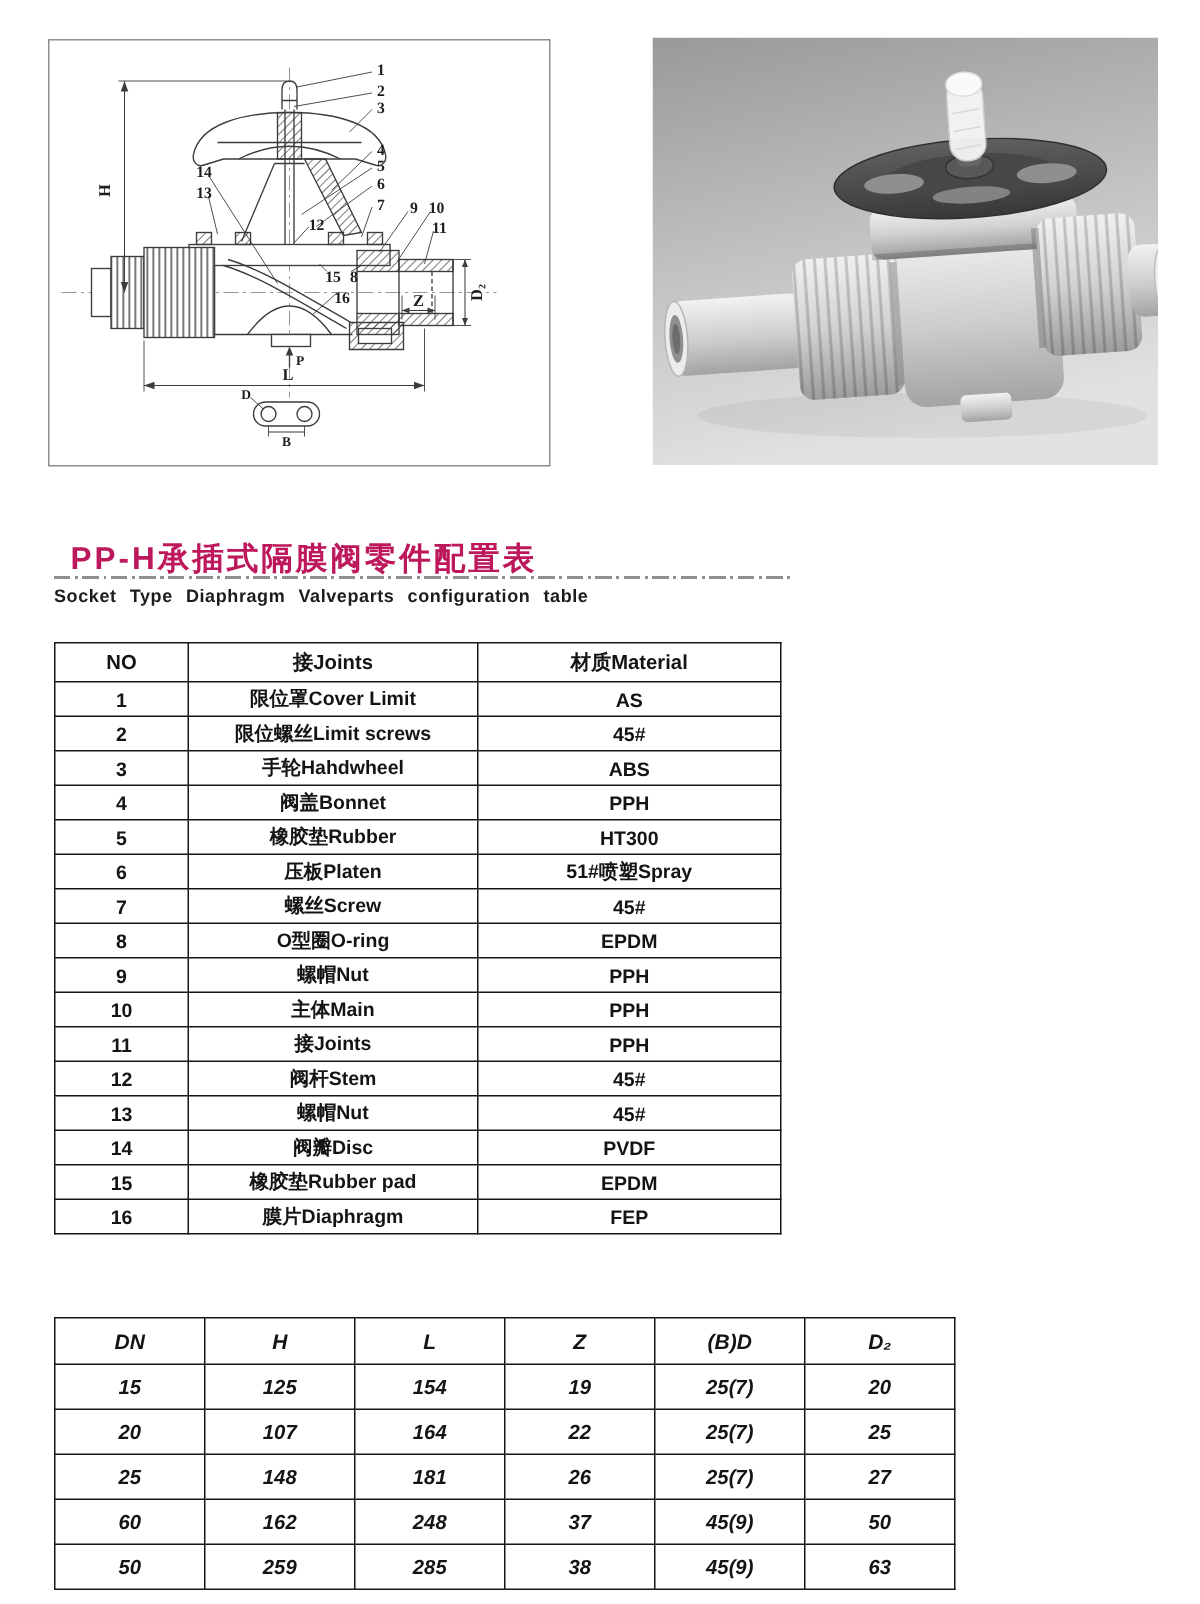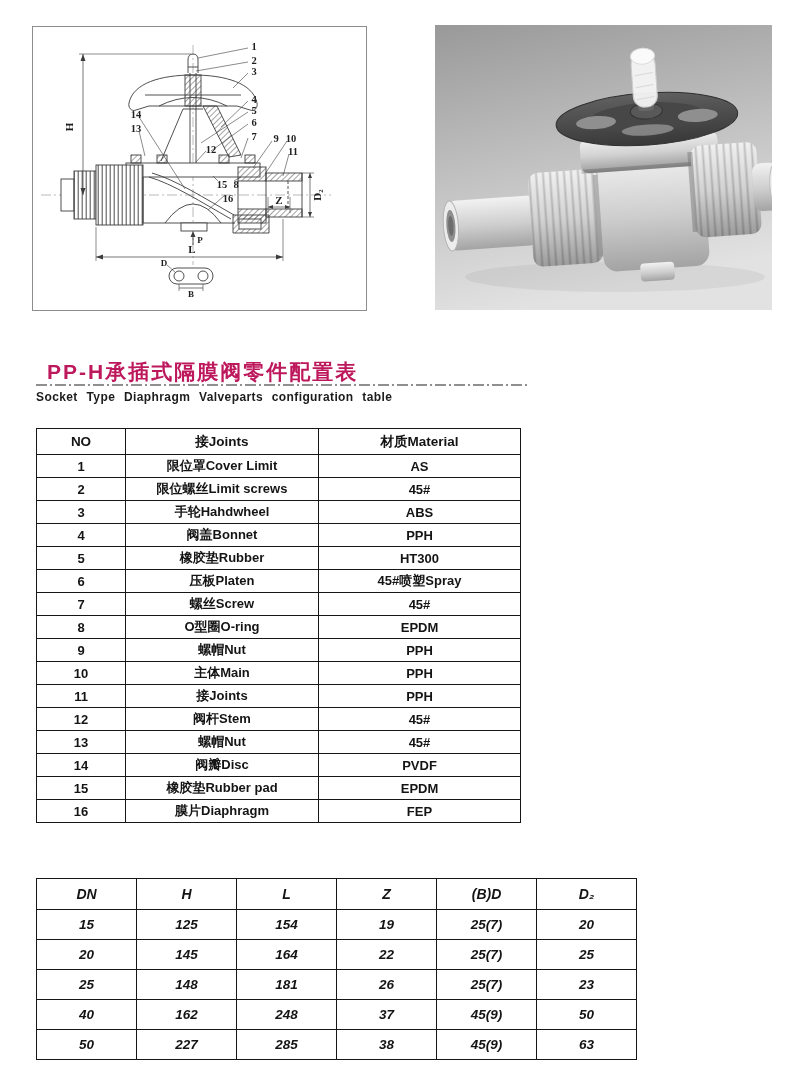--- a/index.html
+++ b/index.html
@@ -318,21 +318,21 @@
           <td>PPH</td>
         </tr>
         <tr>
           <td>5</td>
           <td>橡胶垫Rubber</td>
           <td>HT300</td>
         </tr>
         <tr>
           <td>6</td>
           <td>压板Platen</td>
-          <td>45#喷塑Spray</td>
+          <td>51#喷塑Spray</td>
         </tr>
         <tr>
           <td>7</td>
           <td>螺丝Screw</td>
           <td>45#</td>
         </tr>
         <tr>
           <td>8</td>
           <td>O型圈O-ring</td>
           <td>EPDM</td>
@@ -403,45 +403,45 @@
         <tr>
           <td>15</td>
           <td>125</td>
           <td>154</td>
           <td>19</td>
           <td>25(7)</td>
           <td>20</td>
         </tr>
         <tr>
           <td>20</td>
-          <td>145</td>
+          <td>107</td>
           <td>164</td>
           <td>22</td>
           <td>25(7)</td>
           <td>25</td>
         </tr>
         <tr>
           <td>25</td>
           <td>148</td>
           <td>181</td>
           <td>26</td>
           <td>25(7)</td>
-          <td>23</td>
-        </tr>
-        <tr>
-          <td>40</td>
+          <td>27</td>
+        </tr>
+        <tr>
+          <td>60</td>
           <td>162</td>
           <td>248</td>
           <td>37</td>
           <td>45(9)</td>
           <td>50</td>
         </tr>
         <tr>
           <td>50</td>
-          <td>227</td>
+          <td>259</td>
           <td>285</td>
           <td>38</td>
           <td>45(9)</td>
           <td>63</td>
         </tr>
       </tbody>
   </table>
 
 </div>
 

